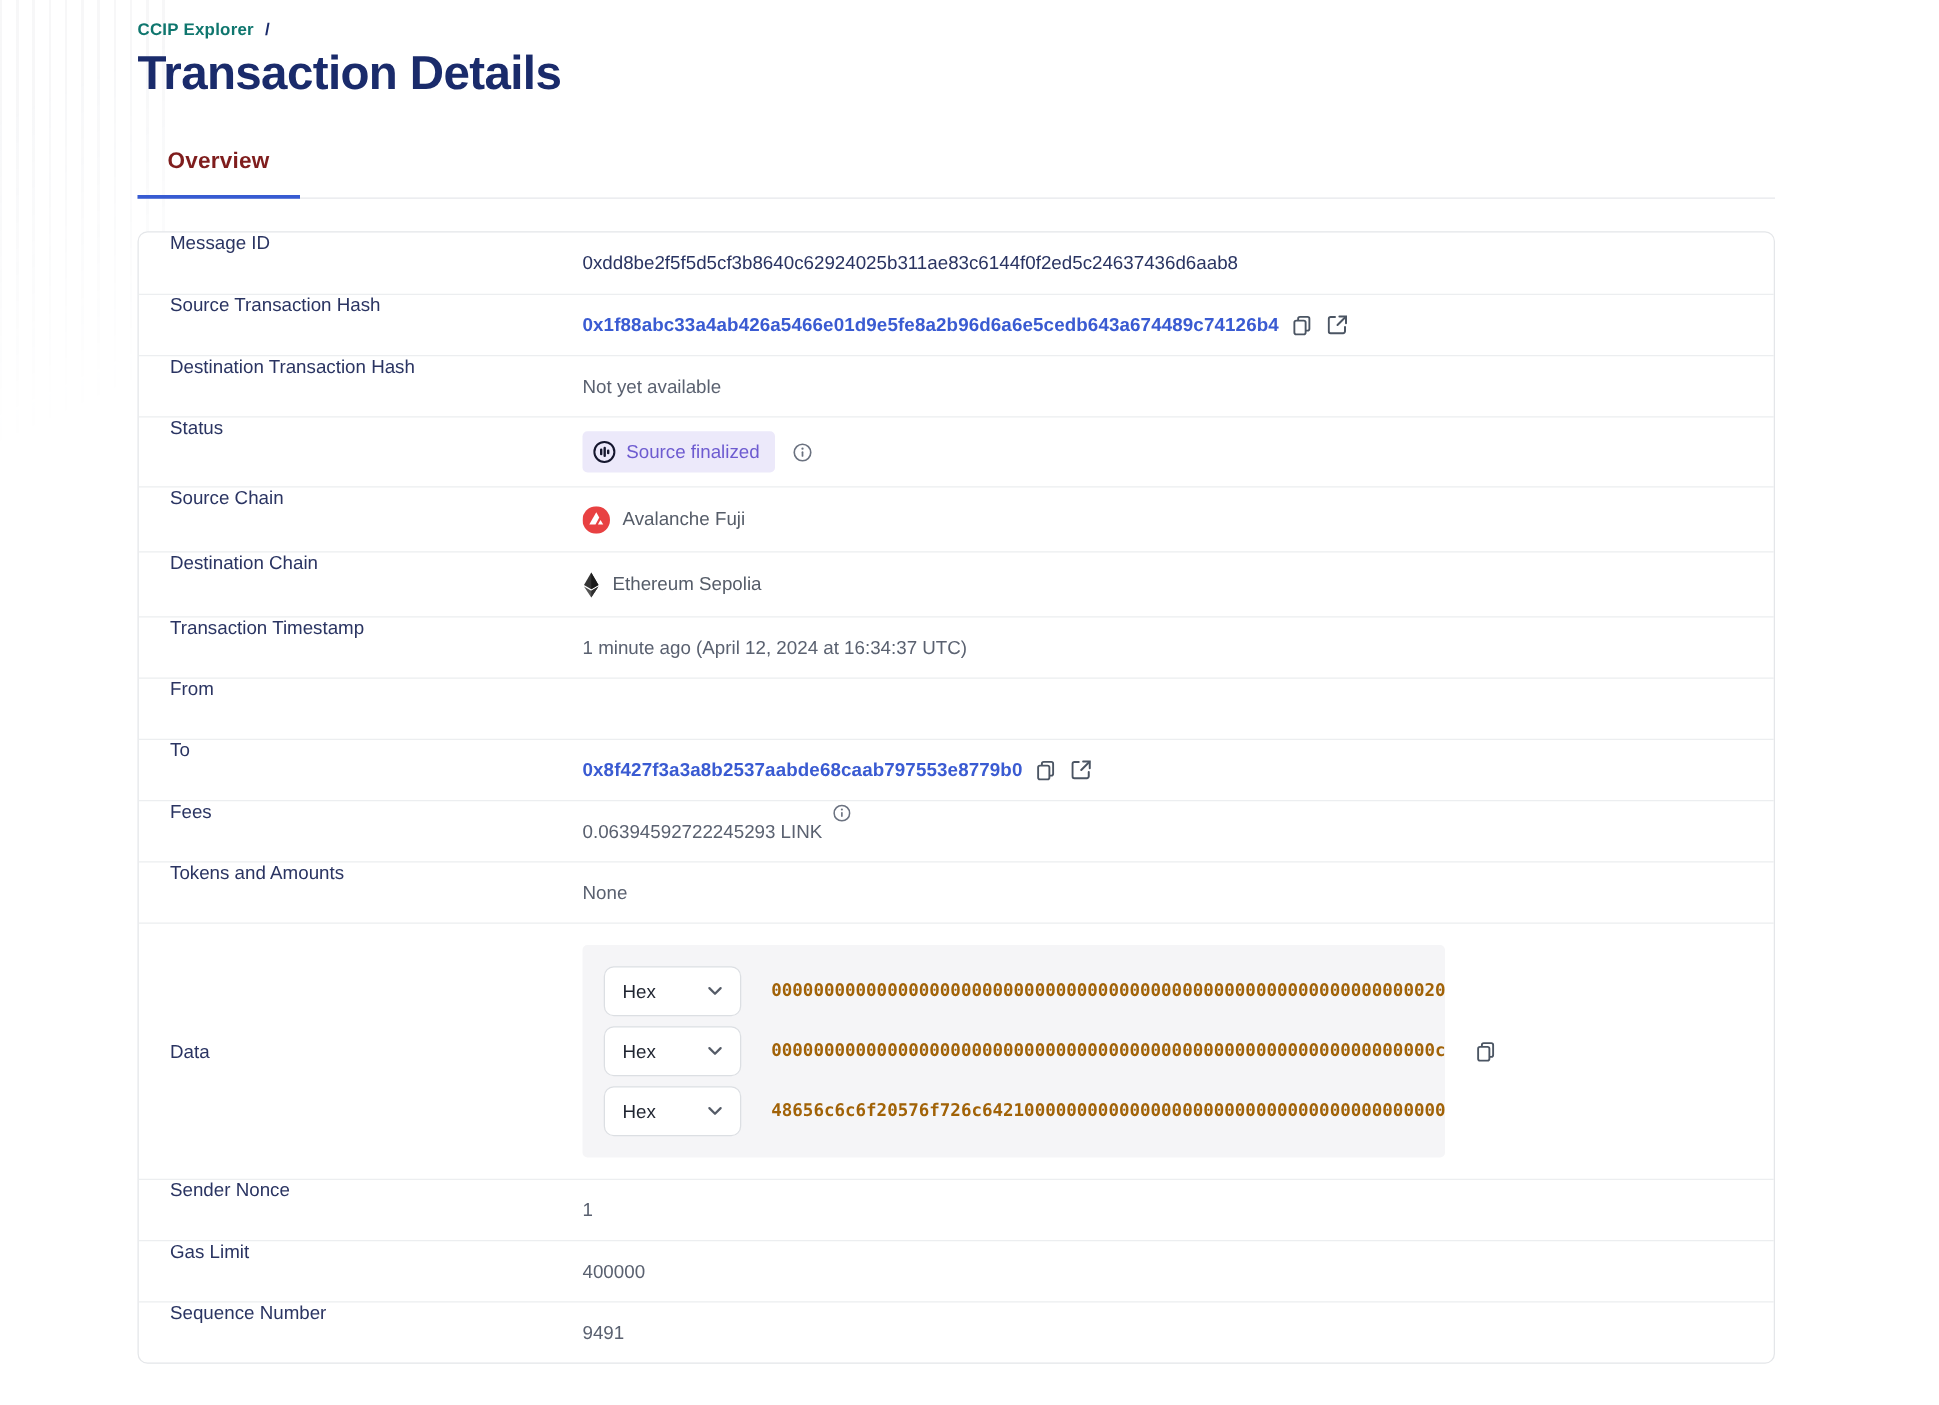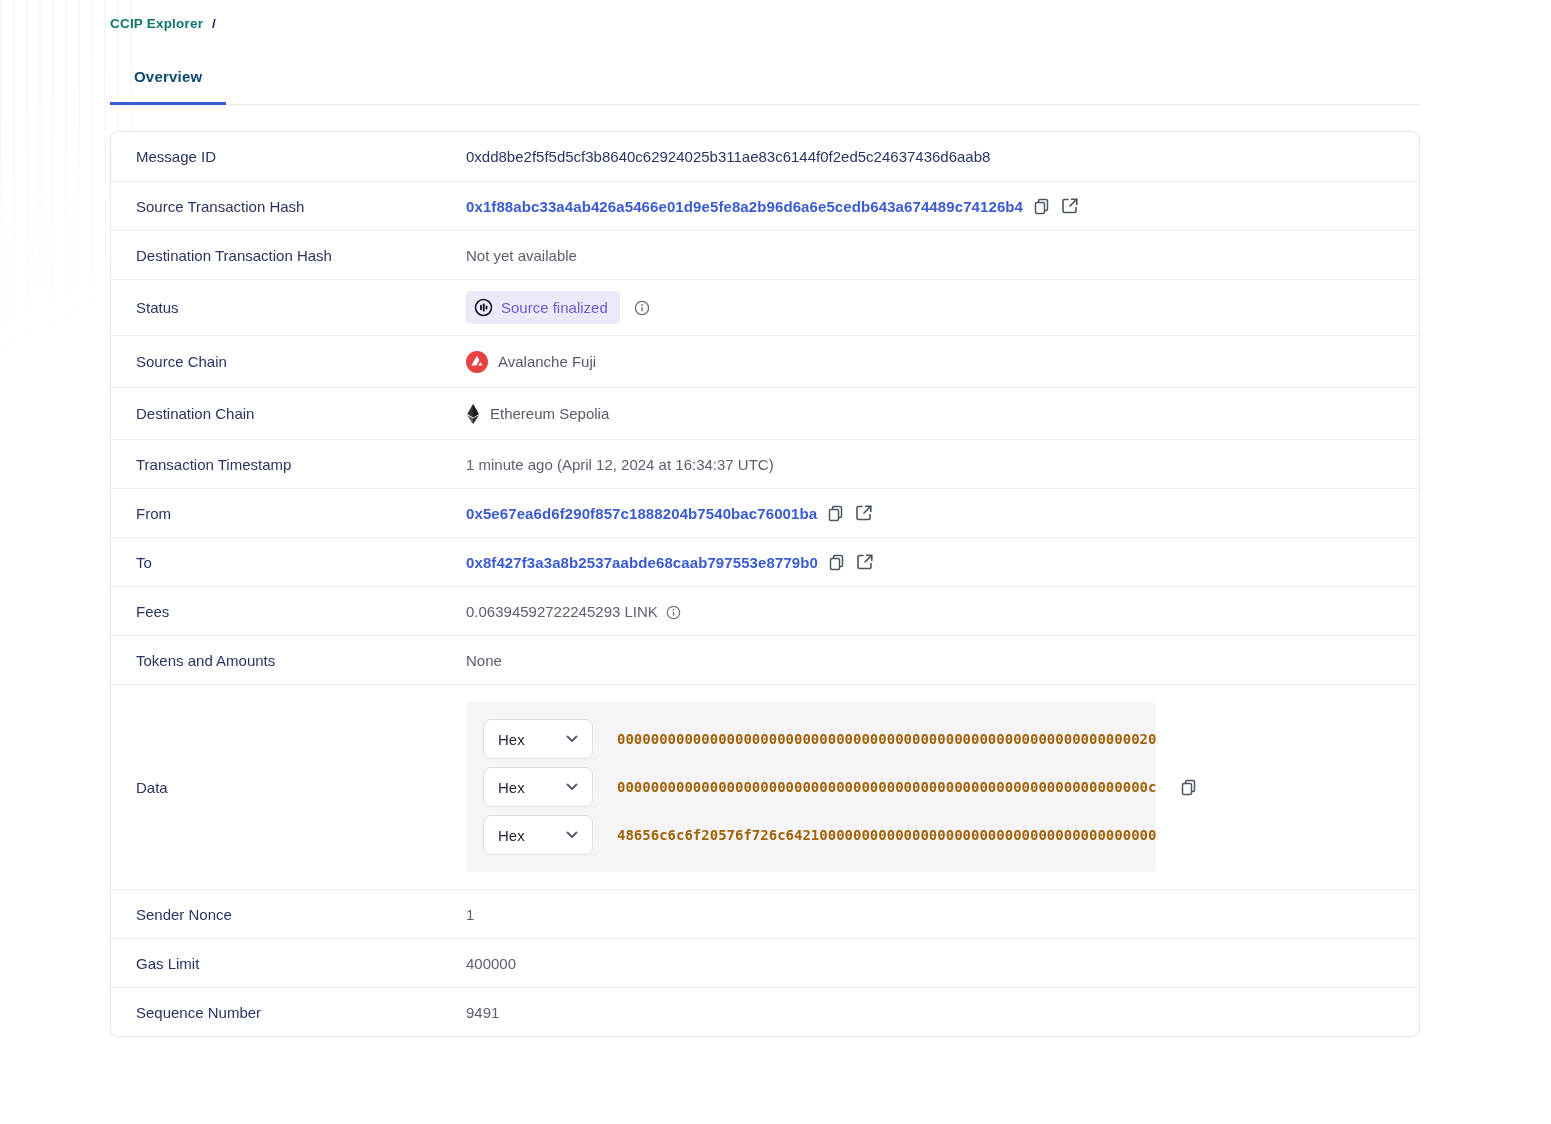--- a/index.html
+++ b/index.html
@@ -27,30 +27,30 @@
 
   h1.page-title {
     margin-top: 7px;
     font-size: 38px; font-weight: 700; color: #1A2B6B;
     letter-spacing: -0.5px;
   }
 
   .tabs { margin-top: 37px; border-bottom: 1px solid #e6e8eb; }
   .tab {
     display: inline-block; padding: 0 24px 17px; margin-bottom: -1px;
-    font-size: 15px; font-weight: 700; color: #0c4a6e;
+    font-size: 18px; font-weight: 700; color: #7f1d1d;
     border-bottom: 3px solid #375BD2; cursor: pointer; letter-spacing: .2px;
   }
 
   .card {
     margin-top: 26px;
     border: 1px solid #e4e6e9; border-radius: 8px;
     background: #fff;
   }
-  .row { display: flex; align-items: center; min-height: 49px; }
+  .row { display: flex; min-height: 49px; }
   .row + .row { border-top: 1px solid #eceef0; }
   .row.badge-row { min-height: 56px; }
   .row.chain-row { min-height: 52px; }
   .cell.label {
     flex: 0 0 355px; padding-left: 25px;
     font-size: 15px; color: #2a3462;
   }
   .cell.value {
     flex: 1; display: flex; align-items: center; gap: 10px;
     font-size: 15px; color: #5a6170;
@@ -102,20 +102,21 @@
 
 <div class="bg-decor"></div>
 
 <div class="content">
 
   <div class="breadcrumb">
     <a>CCIP Explorer</a>
     <span class="sep">/</span>
   </div>
 
+  <h1 class="page-title">Transaction Details</h1>
 
   <div class="tabs">
     <span class="tab">Overview</span>
   </div>
 
   <div class="card">
 
     <div class="row">
       <div class="cell label">Message ID</div>
       <div class="cell value">
@@ -203,36 +204,20 @@
 
     <div class="row">
       <div class="cell label">Transaction Timestamp</div>
       <div class="cell value">
         <span>1 minute ago (April 12, 2024 at 16:34:37 UTC)</span>
       </div>
     </div>
 
     <div class="row">
       <div class="cell label">From</div>
-      <div class="cell value">
-        <a class="hash-link">0x5e67ea6d6f290f857c1888204b7540bac76001ba</a>
-        <button class="icon-btn">
-          <svg width="17" height="18" viewBox="0 0 17 18" fill="none">
-              <rect x="5.5" y="2.5" width="9" height="11" rx="1.5" stroke="#4b5563" stroke-width="1.5"></rect>
-              <rect x="2.5" y="5.5" width="9" height="11" rx="1.5" stroke="#4b5563" stroke-width="1.5" fill="#fff"></rect>
-            </svg>
-        </button>
-        <button class="icon-btn">
-          <svg width="16" height="16" viewBox="0 0 16 16" fill="none">
-              <path d="M14 9.5V13a1.5 1.5 0 0 1-1.5 1.5h-10A1.5 1.5 0 0 1 1 13V3a1.5 1.5 0 0 1 1.5-1.5H6" stroke="#4b5563" stroke-width="1.6" stroke-linecap="round"></path>
-              <path d="M9.5 1.2h5.3v5.3" stroke="#4b5563" stroke-width="1.6" stroke-linecap="round"></path>
-              <path d="M14.4 1.6 8 8" stroke="#4b5563" stroke-width="1.6" stroke-linecap="round"></path>
-            </svg>
-        </button>
-      </div>
     </div>
 
     <div class="row">
       <div class="cell label">To</div>
       <div class="cell value">
         <a class="hash-link">0x8f427f3a3a8b2537aabde68caab797553e8779b0</a>
         <button class="icon-btn">
           <svg width="17" height="18" viewBox="0 0 17 18" fill="none">
               <rect x="5.5" y="2.5" width="9" height="11" rx="1.5" stroke="#4b5563" stroke-width="1.5"></rect>
               <rect x="2.5" y="5.5" width="9" height="11" rx="1.5" stroke="#4b5563" stroke-width="1.5" fill="#fff"></rect>

